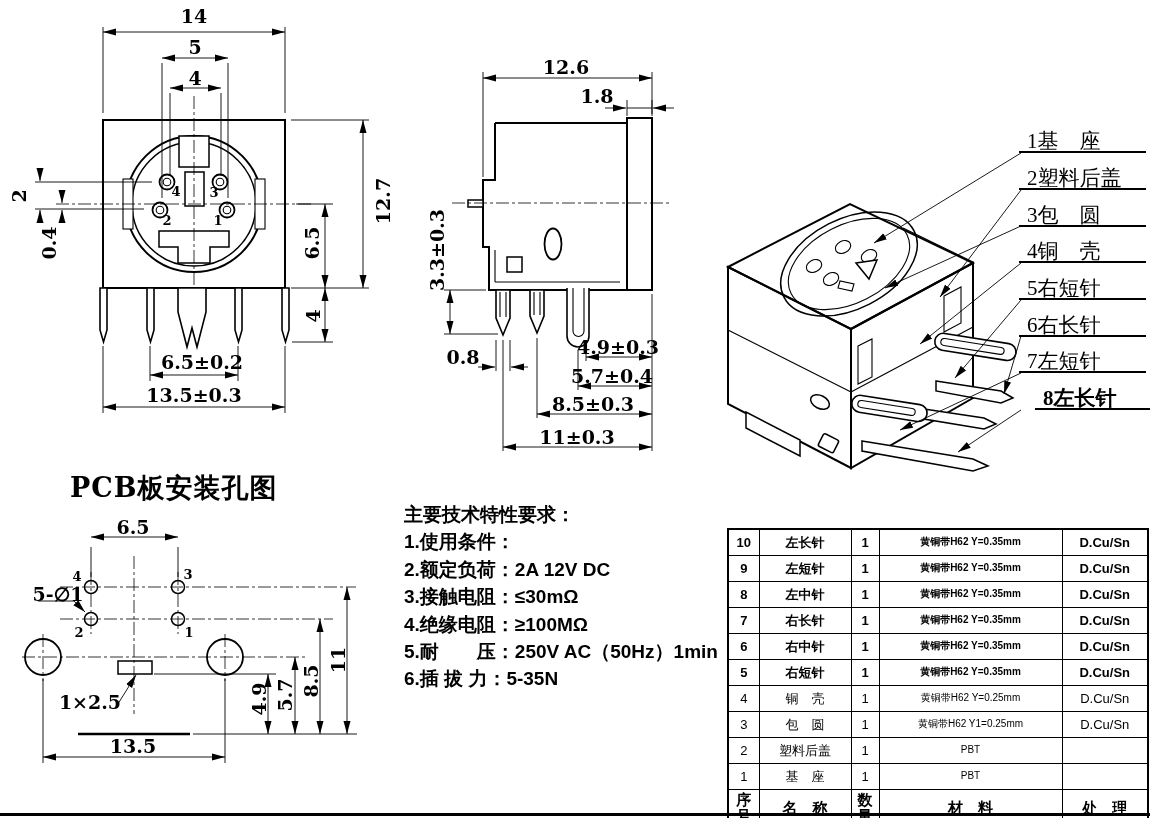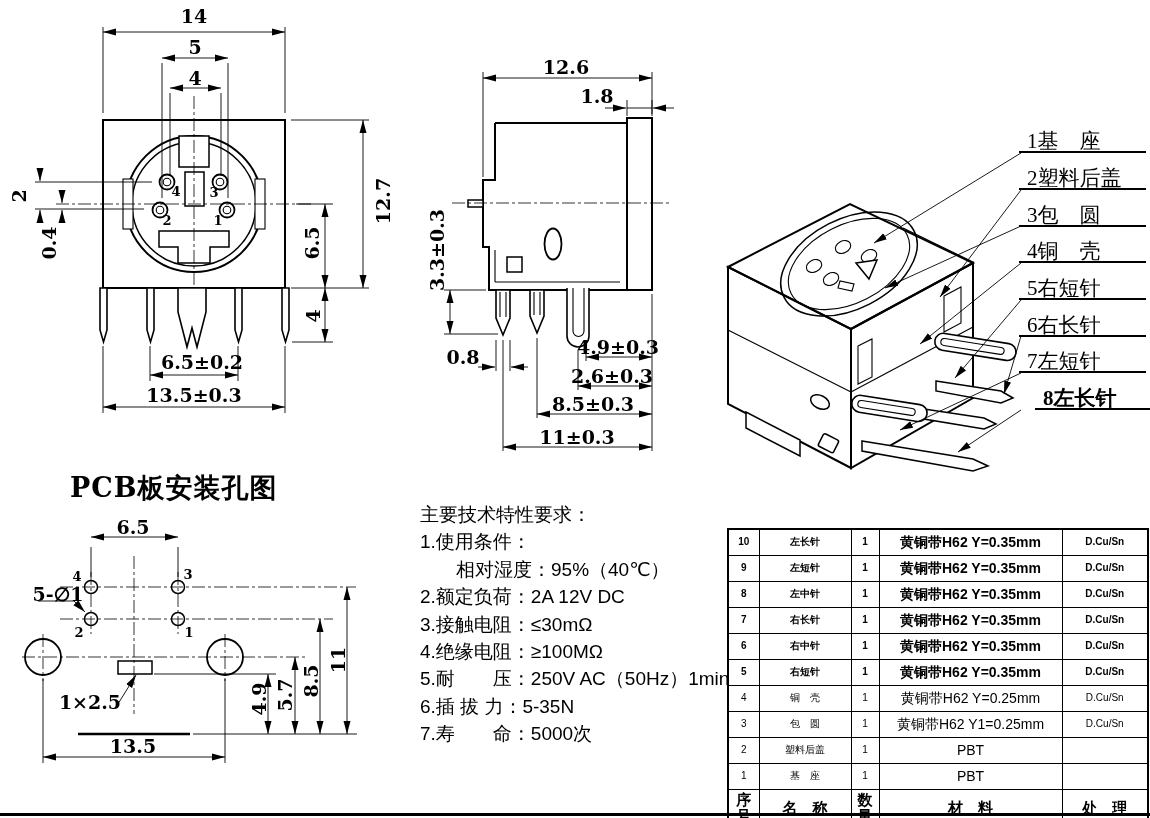--- a/index.html
+++ b/index.html
@@ -6,36 +6,36 @@
   #canvas{position:relative;width:1150px;height:818px;background:#ffffff;overflow:hidden;
           font-family:"Liberation Sans","DejaVu Sans",sans-serif;color:#000;}
   svg{position:absolute;left:0;top:0;}
   .t{position:absolute;white-space:nowrap;color:#000;}
   .dim{font-family:"DejaVu Serif","Liberation Serif",serif;font-weight:bold;font-size:19px;
        transform:translate(-50%,-50%);}
   .dim.v{transform:translate(-50%,-50%) rotate(-90deg);}
   .dim.sm{font-size:13px;}
   .pcb-title{left:70px;top:470px;font-size:27px;font-weight:bold;letter-spacing:1px;
              font-family:"DejaVu Serif","Liberation Serif",serif;}
-  #specs{position:absolute;left:420px;top:501px;line-height:27.4px;font-size:19px;
-         font-weight:normal;}
+  #specs{position:absolute;left:404px;top:501px;line-height:27.4px;font-size:19px;
+         font-weight:bold;}
   #specs .ln{white-space:nowrap;}
   #specs .ind{margin-left:36px;}
   .callout{position:absolute;left:1019px;width:127px;height:26px;border-bottom:2px solid #000;
            font-size:21px;padding-left:8px;box-sizing:border-box;white-space:nowrap;
            font-family:"Liberation Serif","DejaVu Serif",serif;}
   .callout.bold{font-weight:bold;margin-left:16px;}
   #parts-table{position:absolute;left:727px;top:528px;border-collapse:collapse;
                table-layout:fixed;width:420px;}
-  #parts-table td{border:1.6px solid #000;text-align:center;padding:0;font-size:10px;
+  #parts-table td{border:1.6px solid #000;text-align:center;padding:0;font-size:13px;
                   overflow:hidden;height:25px;line-height:1.05;}
   #parts-table tr.b td{font-weight:bold;}
   #parts-table tr.hdr td{height:36px;font-weight:bold;word-break:break-all;font-size:15px;}
   #parts-table{border:2.6px solid #000;}
-  #parts-table td.mat{font-size:14px;}
+  #parts-table td.mat{font-size:10px;}
 </style>
 </head>
 <body>
 
 <div id="canvas">
 
 <svg width="1150" height="818" viewBox="0 0 1150 818">
   <defs>
     <marker id="ma" markerWidth="14" markerHeight="9" refX="13" refY="4.5" orient="auto-start-reverse" markerUnits="userSpaceOnUse">
       <path d="M0,1 L13,4.5 L0,8 Z" fill="#000" stroke="none"></path>
@@ -252,48 +252,46 @@
 <span class="t dim sm" style="left:176px;top:191px">4</span>
 <span class="t dim sm" style="left:214px;top:192px">3</span>
 <span class="t dim sm" style="left:167px;top:220px">2</span>
 <span class="t dim sm" style="left:218px;top:220px">1</span>
 
 <span class="t dim" style="left:566px;top:67px">12.6</span>
 <span class="t dim" style="left:597px;top:96px">1.8</span>
 <span class="t dim v" style="left:437px;top:250px">3.3±0.3</span>
 <span class="t dim" style="left:463px;top:357px">0.8</span>
 <span class="t dim" style="left:618px;top:347px">4.9±0.3</span>
-<span class="t dim" style="left:612px;top:376px">2.6±0.3</span>
+<span class="t dim" style="left:612px;top:376px">5.7±0.4</span>
 <span class="t dim" style="left:593px;top:404px">8.5±0.3</span>
 <span class="t dim" style="left:577px;top:437px">11±0.3</span>
 
 <span class="t pcb-title">PCB板安装孔图</span>
 <span class="t dim" style="left:133px;top:527px">6.5</span>
 <span class="t dim" style="left:58px;top:594px">5-∅1</span>
 <span class="t dim" style="left:90px;top:702px">1×2.5</span>
 <span class="t dim" style="left:133px;top:746px">13.5</span>
 <span class="t dim v" style="left:259px;top:699px">4.9</span>
 <span class="t dim v" style="left:285px;top:695px">5.7</span>
 <span class="t dim v" style="left:311px;top:681px">8.5</span>
 <span class="t dim v" style="left:338px;top:660px">11</span>
 <span class="t dim sm" style="left:77px;top:576px">4</span>
 <span class="t dim sm" style="left:188px;top:574px">3</span>
 <span class="t dim sm" style="left:79px;top:632px">2</span>
 <span class="t dim sm" style="left:189px;top:632px">1</span>
 
 <div id="specs">
   <div class="ln">主要技术特性要求：</div>
   <div class="ln">1.使用条件：</div>
-  <div class="ln ind">相对湿度：95%（40℃）</div>
   <div class="ln">2.额定负荷：2A 12V DC</div>
   <div class="ln">3.接触电阻：≤30mΩ</div>
   <div class="ln">4.绝缘电阻：≥100MΩ</div>
   <div class="ln">5.耐　　压：250V AC（50Hz）1min</div>
   <div class="ln">6.插 拔 力：5-35N</div>
-  <div class="ln">7.寿　　命：5000次</div>
 </div>
 
 <div class="callout" style="top:127px">1基　座</div>
 <div class="callout" style="top:164px">2塑料后盖</div>
 <div class="callout" style="top:200.5px">3包　圆</div>
 <div class="callout" style="top:237px">4铜　壳</div>
 <div class="callout" style="top:274px">5右短针</div>
 <div class="callout" style="top:310.5px">6右长针</div>
 <div class="callout" style="top:347px">7左短针</div>
 <div class="callout bold" style="top:384px">8左长针</div>

